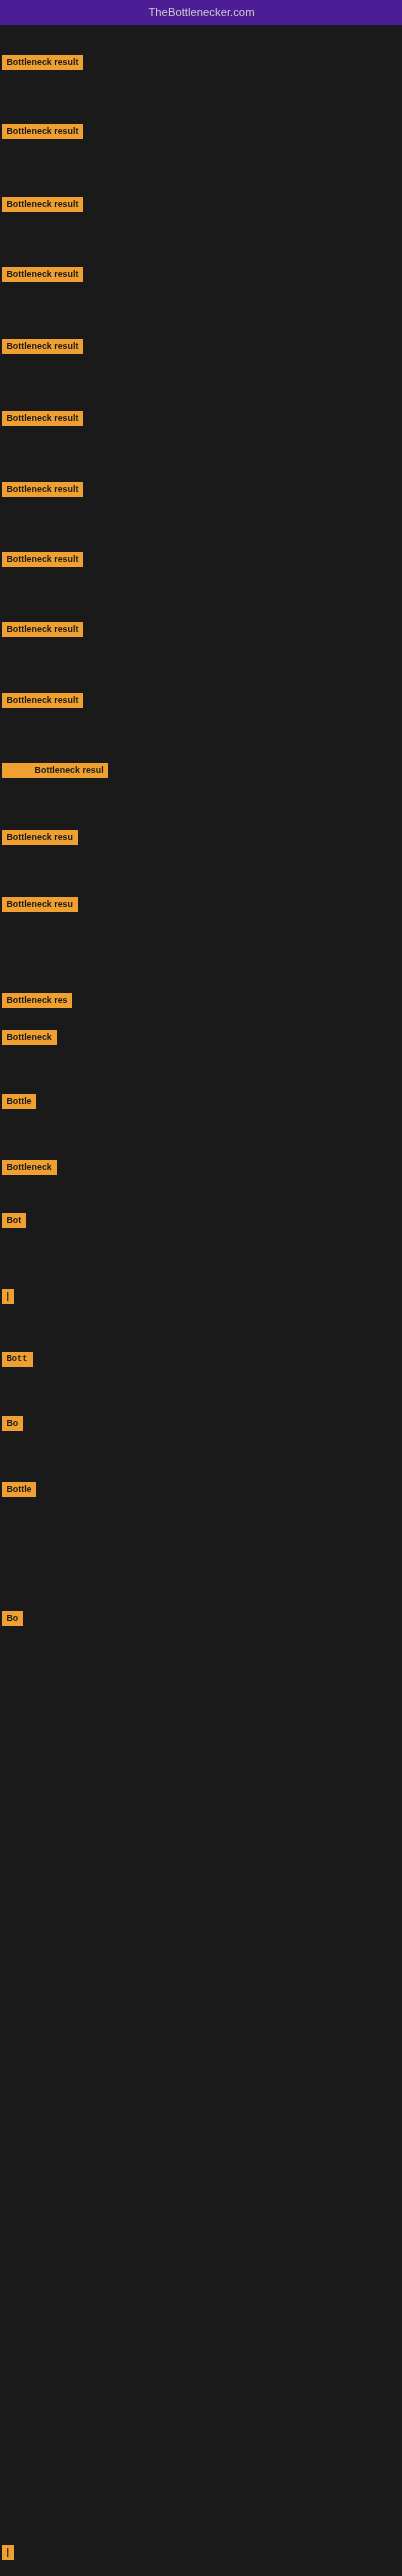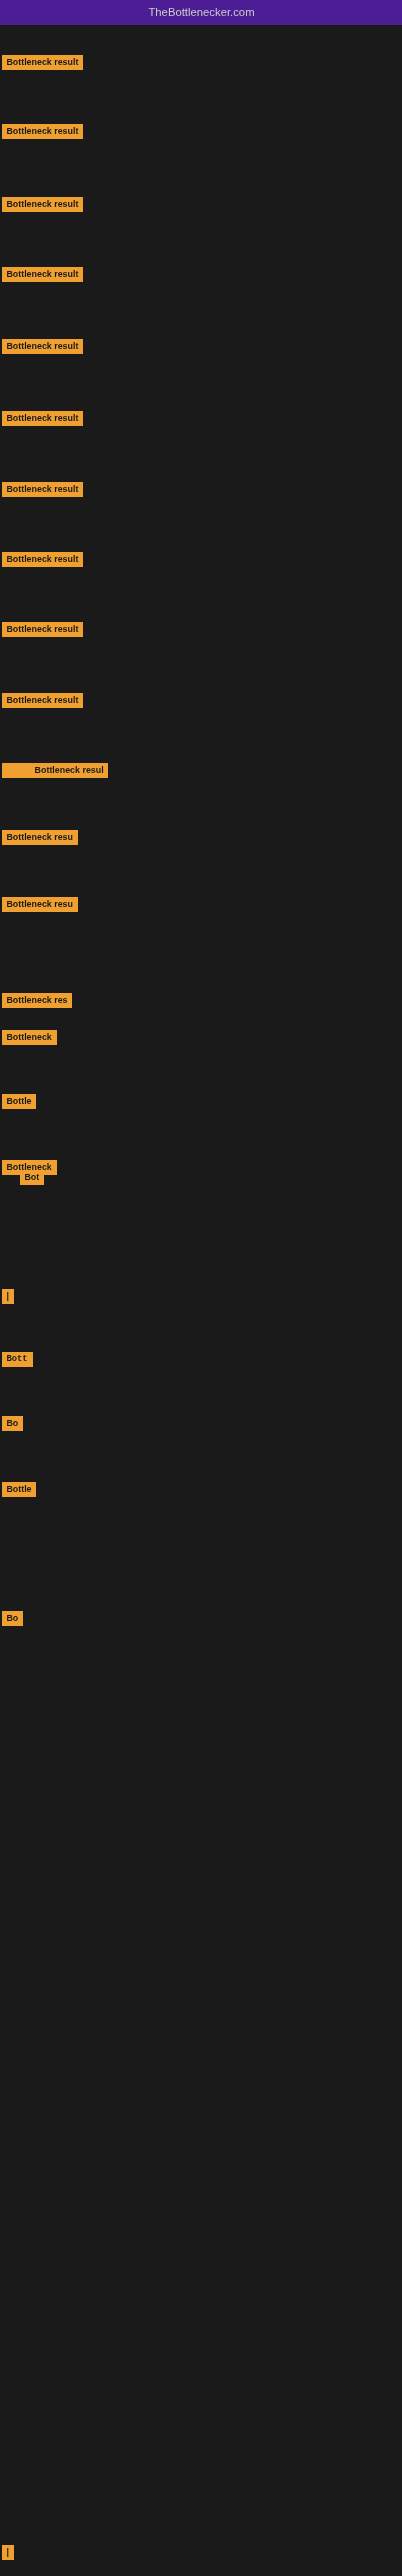--- a/index.html
+++ b/index.html
@@ -54,21 +54,21 @@
     <div style="position: absolute; top: 527px; left: 1.6px;"><span class="bottleneck-badge" style="max-width: 129px;">Bottleneck result</span></div>
     <div style="position: absolute; top: 597px; left: 1.6px;"><span class="bottleneck-badge" style="max-width: 125px;">Bottleneck result</span></div>
     <div style="position: absolute; top: 668px; left: 1.6px;"><span class="bottleneck-badge" style="max-width: 123px;">Bottleneck result</span></div>
     <div style="position: absolute; top: 738px; left: 1.6px;"><span class="bottleneck-badge" style="max-width: 117px; padding-left: 33px;">Bottleneck resul</span></div>
     <div style="position: absolute; top: 805px; left: 1.6px;"><span class="bottleneck-badge" style="max-width: 111px;">Bottleneck resu</span></div>
     <div style="position: absolute; top: 872px; left: 1.6px;"><span class="bottleneck-badge" style="max-width: 106px;">Bottleneck resu</span></div>
     <div style="position: absolute; top: 968px; left: 1.6px;"><span class="bottleneck-badge" style="max-width: 101px;">Bottleneck res</span></div>
     <div style="position: absolute; top: 1005px; left: 1.6px;"><span class="bottleneck-badge" style="max-width: 85px;">Bottleneck</span></div>
     <div style="position: absolute; top: 1069px; left: 1.6px;"><span class="bottleneck-badge" style="max-width: 56px;">Bottle</span></div>
     <div style="position: absolute; top: 1135px; left: 1.6px;"><span class="bottleneck-badge" style="max-width: 72px;">Bottleneck</span></div>
-    <div style="position: absolute; top: 1145px; left: 1.6px; margin-left: 18px;"><span class="bottleneck-badge" style="max-width: 39px;">Bot</span></div>
+    <div style="position: absolute; top: 1188px; left: 1.6px;"><span class="bottleneck-badge" style="max-width: 39px;">Bot</span></div>
     <div style="position: absolute; top: 1264px; left: 1.6px;"><span class="bottleneck-badge" style="max-width: 14.5px;">|</span></div>
     <div style="position: absolute; top: 1327px; left: 1.6px;"><span class="bottleneck-badge" style="max-width: 44px; font-family: Liberation Mono, monospace;">Bott</span></div>
     <div style="position: absolute; top: 1391px; left: 1.6px;"><span class="bottleneck-badge" style="max-width: 31px;">Bo</span></div>
     <div style="position: absolute; top: 1457px; left: 1.6px;"><span class="bottleneck-badge" style="max-width: 55px;">Bottle</span></div>
     <div style="position: absolute; top: 1586px; left: 1.6px;"><span class="bottleneck-badge" style="max-width: 31px;">Bo</span></div>
     <div style="position: absolute; top: 2520px; left: 1.6px;"><span class="bottleneck-badge" style="max-width: 14.5px;">|</span></div>
   </div>
 
 
 </body></html>

